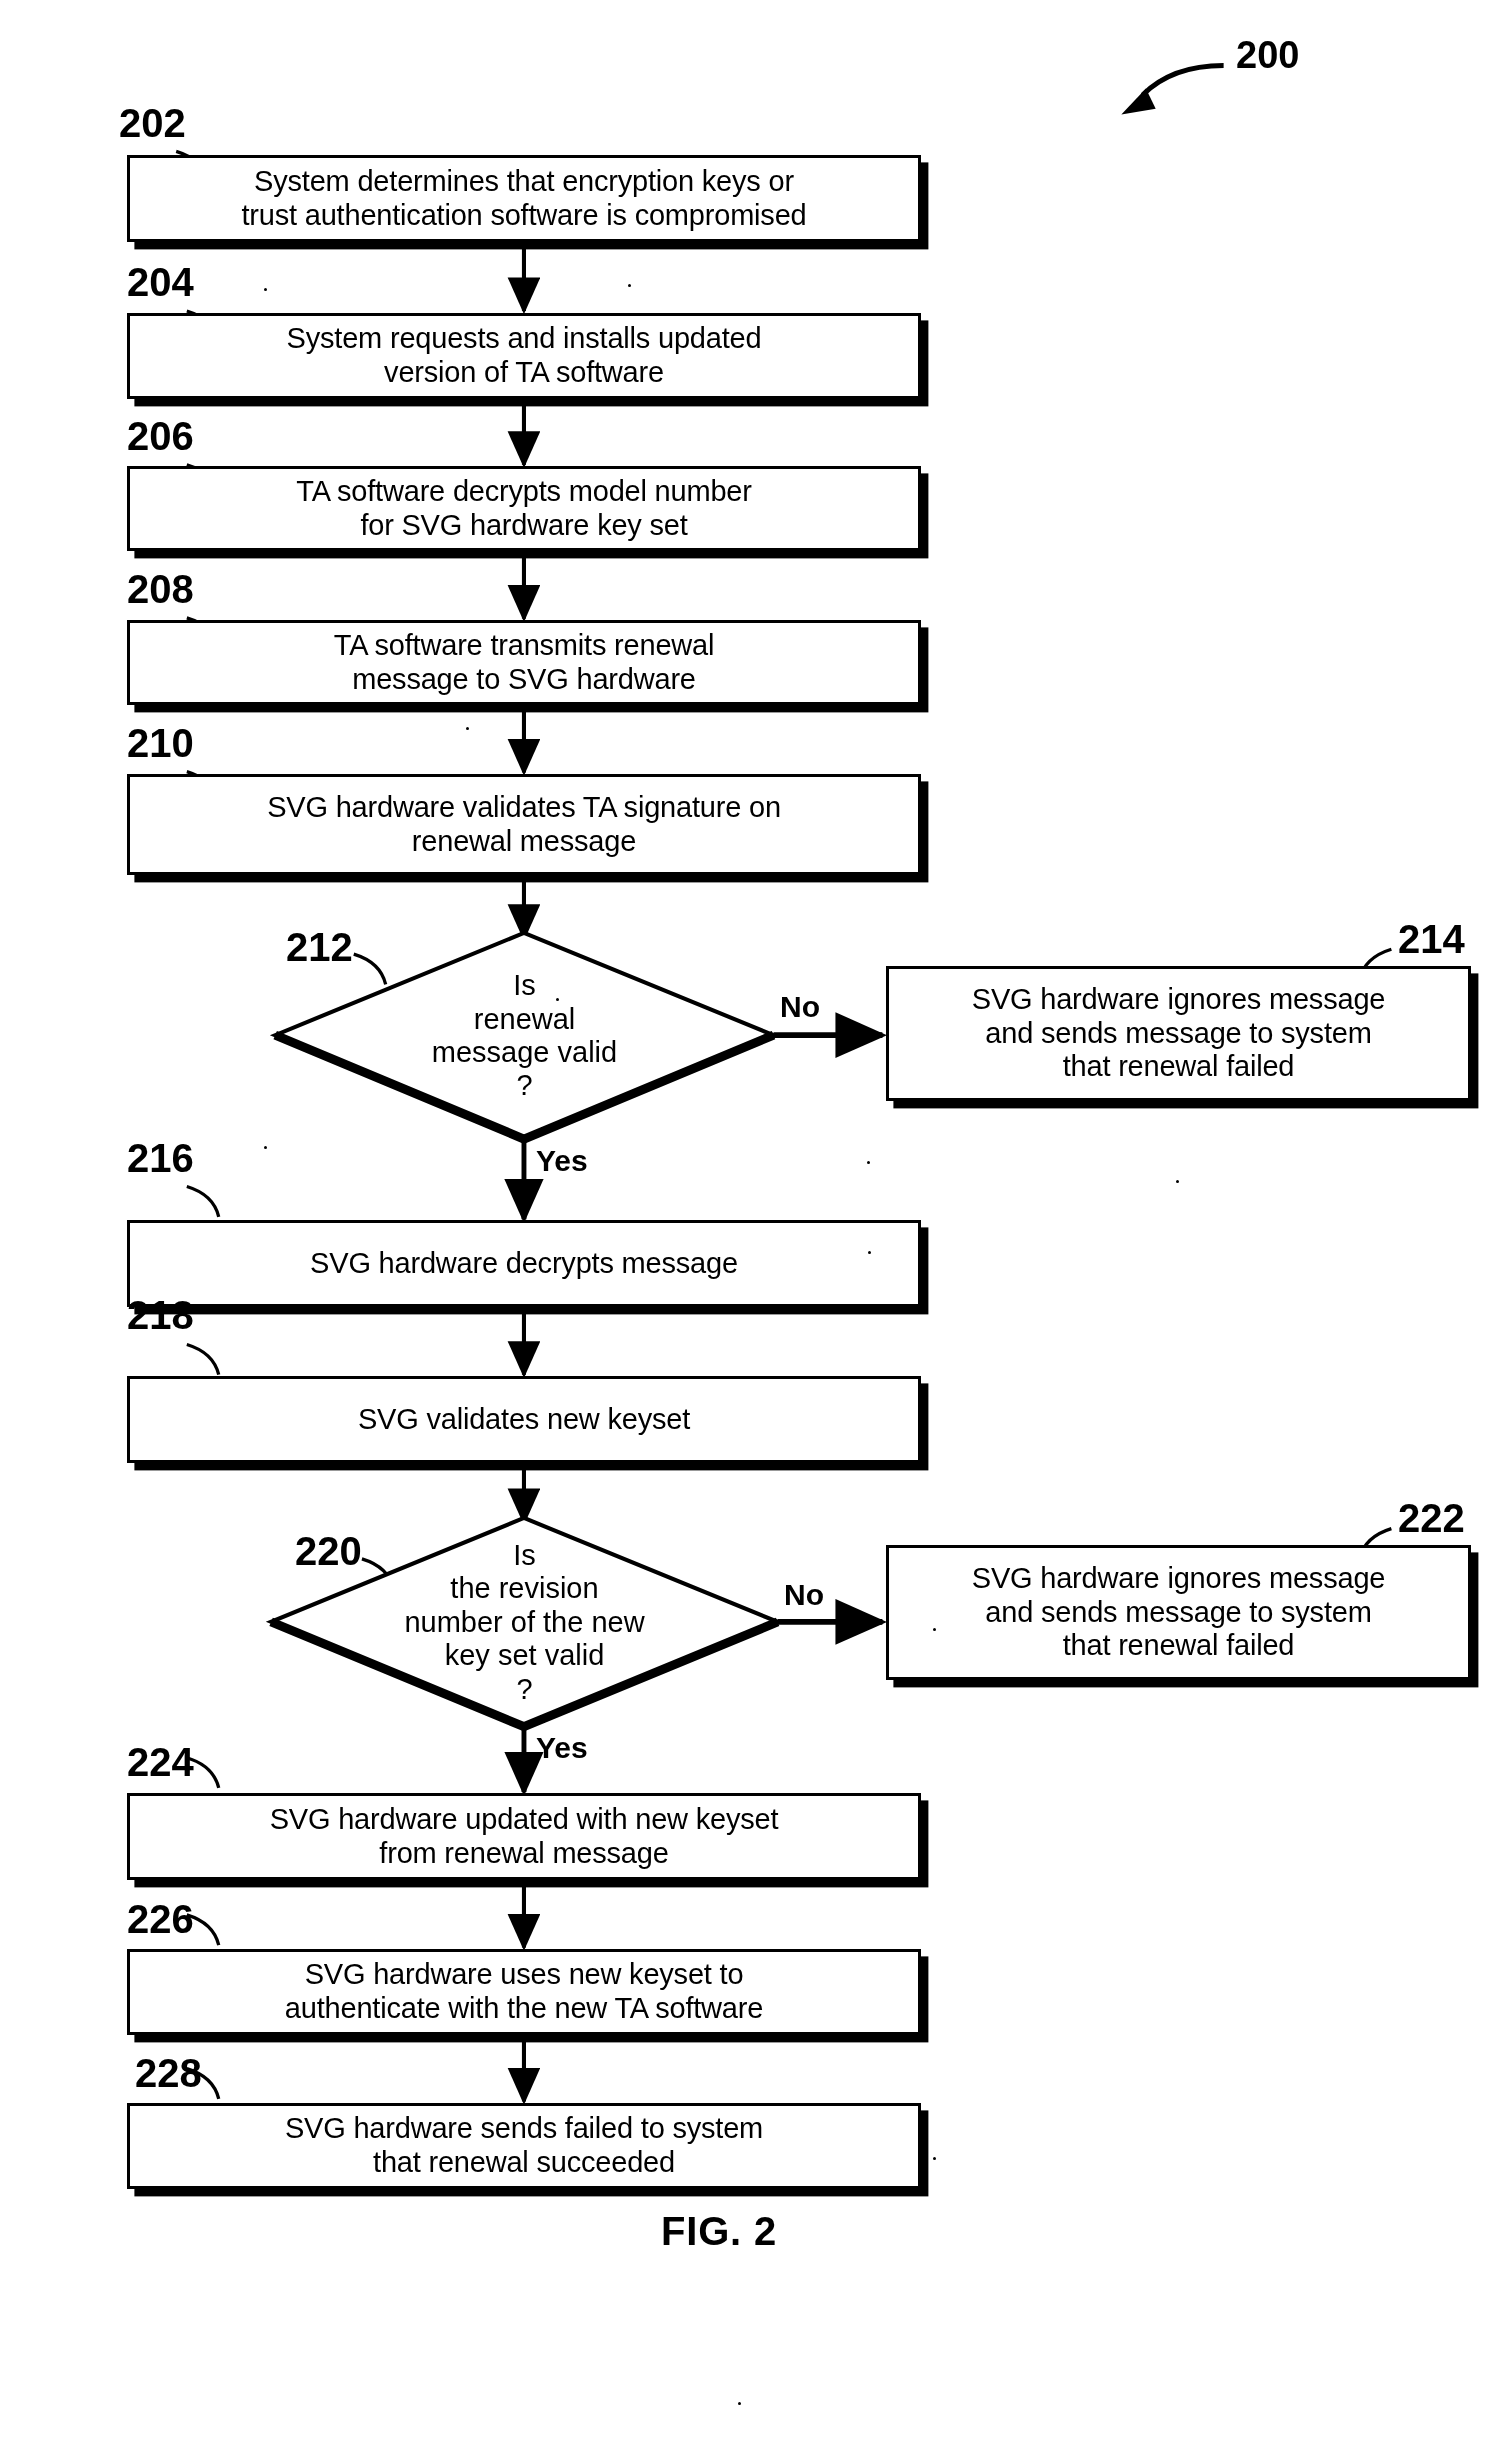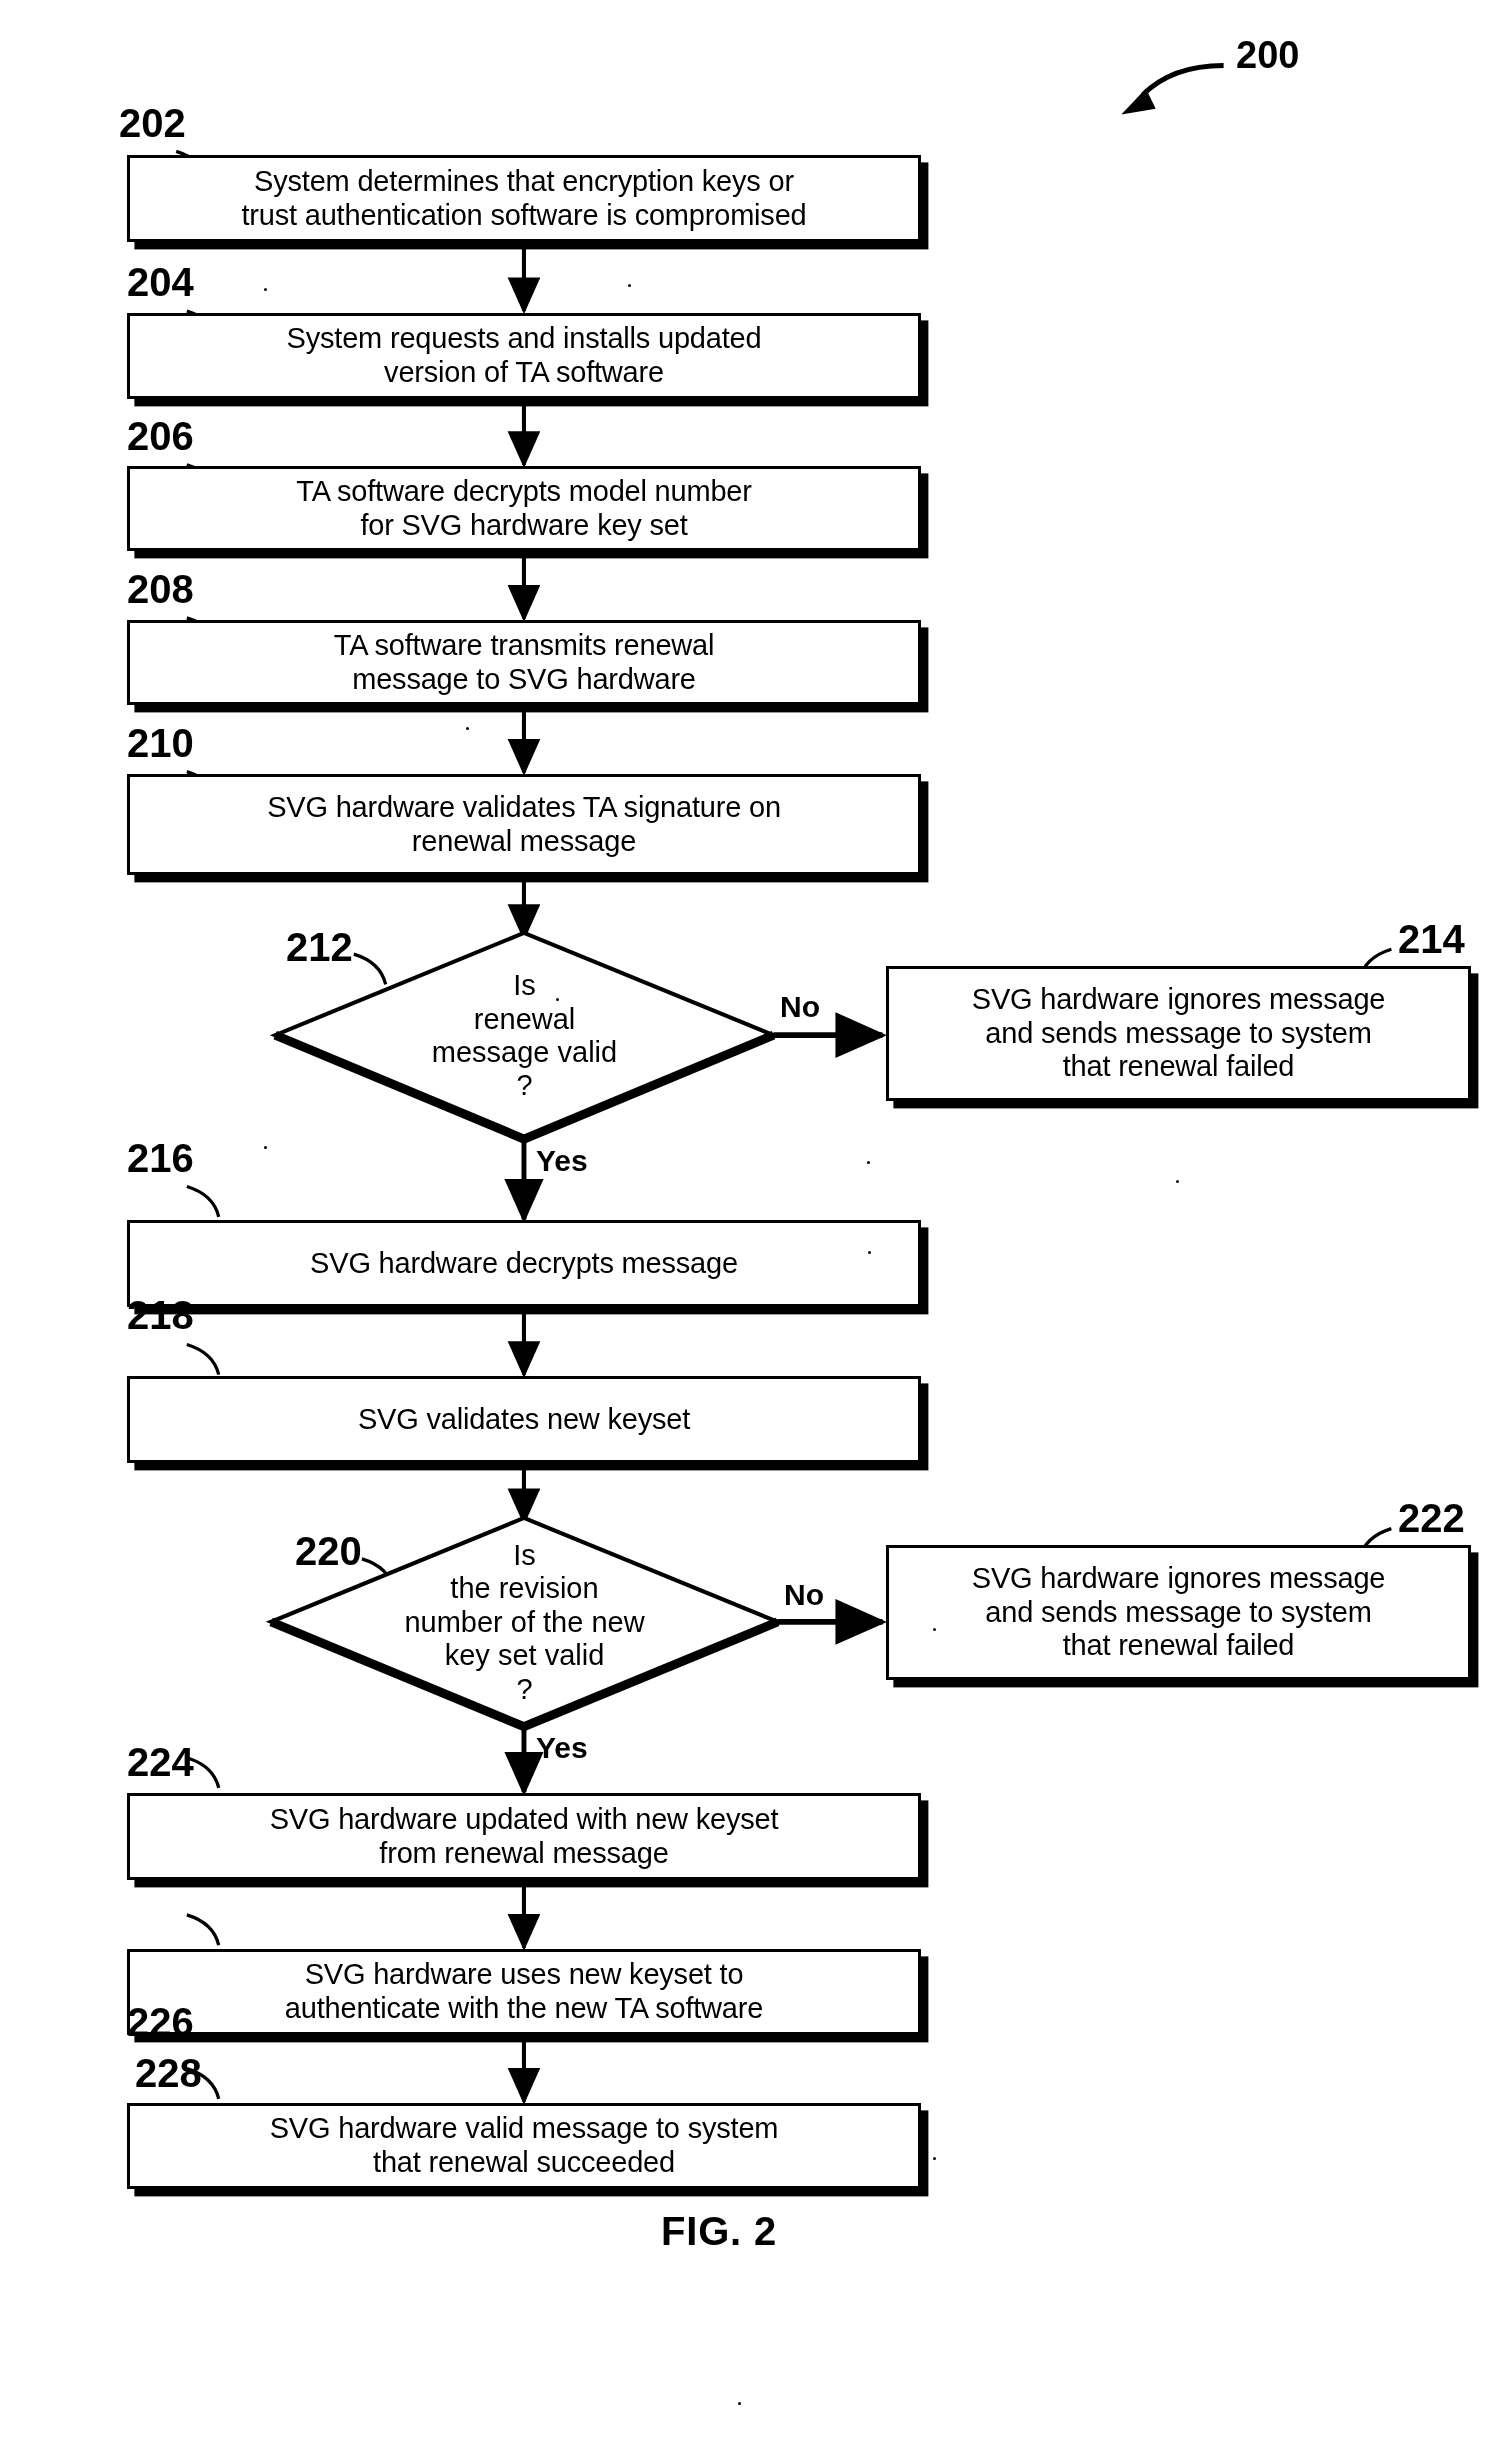--- a/index.html
+++ b/index.html
@@ -241,24 +241,24 @@
   <div class="node procbox" style="left:127px; top:1793px; width:794px; height:87px;">
     <div class="txt">SVG hardware updated with new keyset
 from renewal message</div>
   </div>
   <div class="ref" style="left:127px; top:1740px;">224</div>
 
   <div class="node procbox" style="left:127px; top:1949px; width:794px; height:86px;">
     <div class="txt">SVG hardware uses new keyset to
 authenticate with the new TA software</div>
   </div>
-  <div class="ref" style="left:127px; top:2000px;">226</div>
+  <div class="ref" style="left:127px; top:1897px;">226</div>
 
   <div class="node procbox" style="left:127px; top:2103px; width:794px; height:86px;">
-    <div class="txt">SVG hardware valid message to system
+    <div class="txt">SVG hardware sends failed to system
 that renewal succeeded</div>
   </div>
   <div class="ref" style="left:127px; top:2051px;margin-left:8px;">228</div>
 
   <div class="figlabel" style="left:661px; top:2209px;">FIG. 2</div>
 
   <span class="speck" style="left:264px; top:288px;"></span>
   <span class="speck" style="left:628px; top:284px;"></span>
   <span class="speck" style="left:466px; top:727px;"></span>
   <span class="speck" style="left:264px; top:1146px;"></span>

